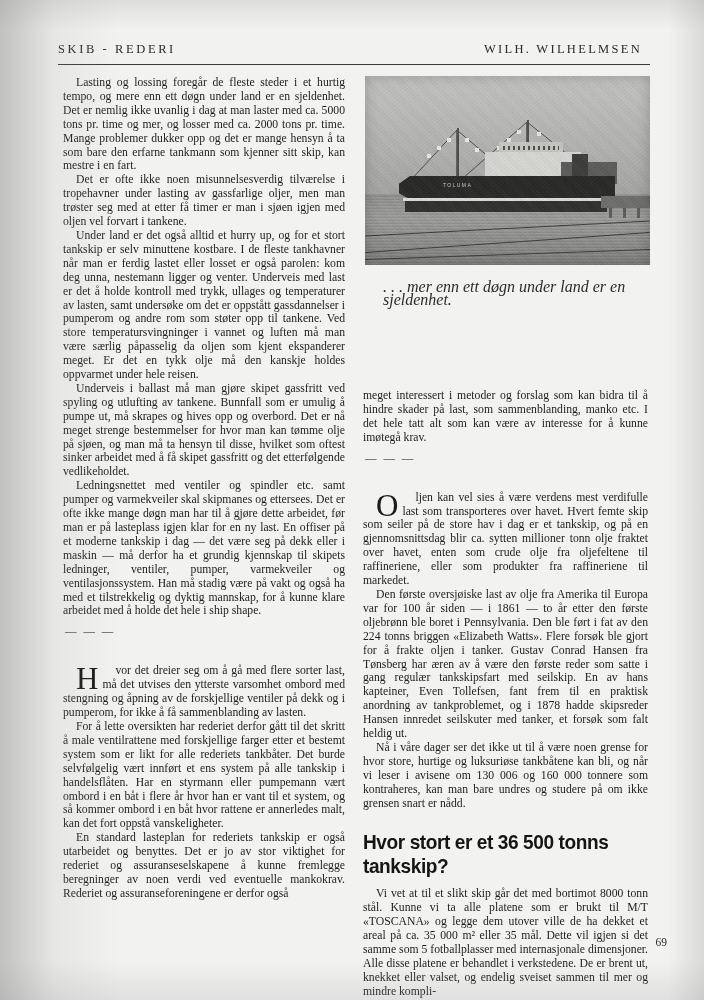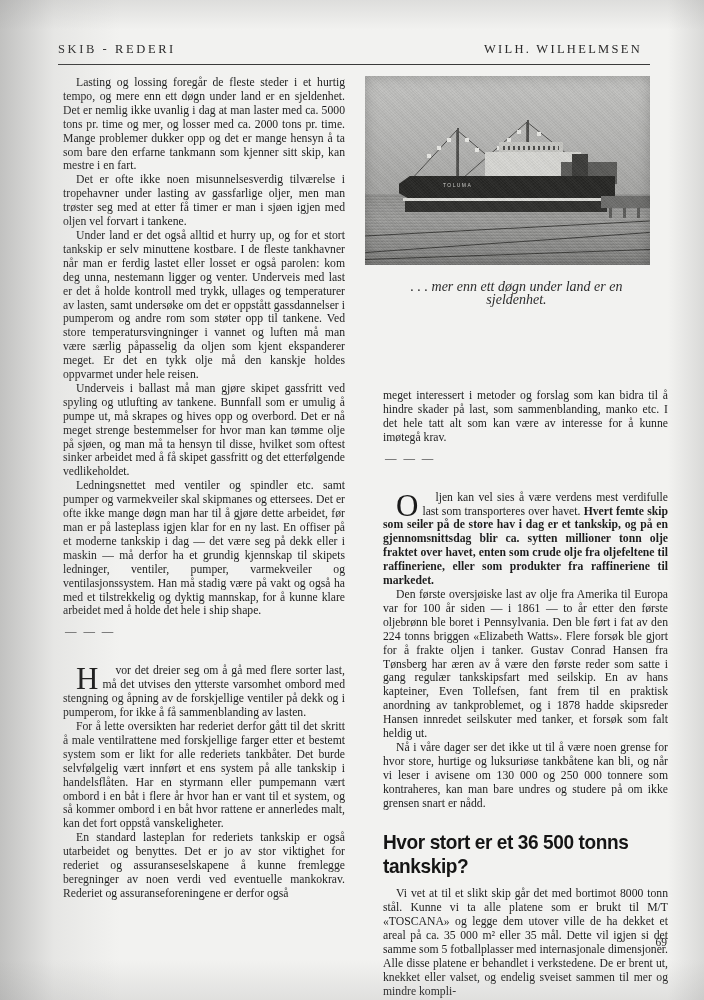--- a/index.html
+++ b/index.html
@@ -79,21 +79,21 @@
     position: absolute;
     top: 76px;
     width: 282px;
     font-size: 11.7px;
     line-height: 13.9px;
     text-align: justify;
     text-justify: inter-word;
     hyphens: manual;
   }
   .col-left  { left: 63px; }
-  .col-right { left: 383px; width: 285px; }
+  .col-right { left: 363px; width: 285px; }
 
   .col p {
     margin: 0;
     text-indent: 13px;
   }
   .col p.noindent { text-indent: 0; }
 
   .divider {
     margin: 7px 0 7px 2px;
     font-size: 11.5px;
@@ -110,21 +110,21 @@
   .dropcap {
     float: left;
     font-family: "Liberation Serif", "DejaVu Serif", serif;
     font-size: 31px;
     line-height: 25px;
     padding: 1px 4px 0 0;
     margin-top: 1px;
     font-weight: 400;
     color: #1a1a1a;
   }
-  .bold-run { font-weight: bold; }
+  .bold-run { font-weight: normal; }
 
   
   .figure {
     position: absolute;
     left: 365px;
     top: 76px;
     width: 285px;
   }
   .photo {
     position: relative;
@@ -241,24 +241,24 @@
   }
   .photo-edge {
     position:absolute; left:0; right:0; top:0; bottom:0;
     box-shadow: inset 0 0 14px rgba(0,0,0,0.22);
     pointer-events:none;
   }
   .caption {
     margin-top: 15px;
     padding-left: 18px;
     font-style: italic;
-    font-size: 14px;
+    font-size: 16px;
     line-height: 13px;
     color: #2b2b2b;
-    text-align: center;
+    text-align: left;
   }
 
   
   .section-heading {
     font-family: "Liberation Sans", "DejaVu Sans", sans-serif;
     font-weight: bold;
     font-size: 20.5px;
     line-height: 24px;
     letter-spacing: -0.45px;
     transform: scaleX(0.93);
@@ -363,21 +363,21 @@
   </div>
 
   <div class="col col-right" style="top:389px;">
     <p class="noindent">meget interessert i metoder og forslag som kan bidra til å hindre skader på last, som sammenblanding, manko etc. I det hele tatt alt som kan være av interesse for å kunne imøtegå krav.</p>
     <div class="divider">— — —</div>
     <div class="gap-med"></div>
     <p class="dropcap-para">
       <span class="dropcap">O</span><span>ljen kan vel sies å være verdens mest verdifulle last som transporteres over havet. </span><span class="bold-run">Hvert femte skip som seiler på de store hav i dag er et tankskip, og på en gjennomsnittsdag blir ca. sytten millioner tonn olje fraktet over havet, enten som crude olje fra oljefeltene til raffineriene, eller som produkter fra raffineriene til markedet.</span>
     </p>
     <p>Den første oversjøiske last av olje fra Amerika til Europa var for 100 år siden — i 1861 — to år etter den første oljebrønn ble boret i Pennsylvania. Den ble ført i fat av den 224 tonns briggen «Elizabeth Watts». Flere forsøk ble gjort for å frakte oljen i tanker. Gustav Conrad Hansen fra Tønsberg har æren av å være den første reder som satte i gang regulær tankskipsfart med seilskip. En av hans kapteiner, Even Tollefsen, fant frem til en praktisk anordning av tankproblemet, og i 1878 hadde skipsreder Hansen innredet seilskuter med tanker, et forsøk som falt heldig ut.</p>
-    <p>Nå i våre dager ser det ikke ut til å være noen grense for hvor store, hurtige og luksuriøse tankbåtene kan bli, og når vi leser i avisene om 130 000 og 250 000 tonnere som kontraheres, kan man bare undres og studere på om ikke grensen snart er nådd.</p>
+    <p>Nå i våre dager ser det ikke ut til å være noen grense for hvor store, hurtige og luksuriøse tankbåtene kan bli, og når vi leser i avisene om 130 006 og 160 000 tonnere som kontraheres, kan man bare undres og studere på om ikke grensen snart er nådd.</p>
     <div class="gap-med"></div>
     <div class="section-heading">Hvor stort er et 36 500 tonns tankskip?</div>
     <p>Vi vet at til et slikt skip går det med bortimot 8000 tonn stål. Kunne vi ta alle platene som er brukt til M/T «TOSCANA» og legge dem utover ville de ha dekket et areal på ca. 35 000 m² eller 35 mål. Dette vil igjen si det samme som 5 fotballplasser med internasjonale dimensjoner. Alle disse platene er behandlet i verkstedene. De er brent ut, knekket eller valset, og endelig sveiset sammen til mer og mindre kompli-</p>
   </div>
 
   <div class="folio">69</div>
 
   <div class="scan-shade-left"></div>
   <div class="scan-shade-right"></div>
   <div class="scan-shade-top"></div>

